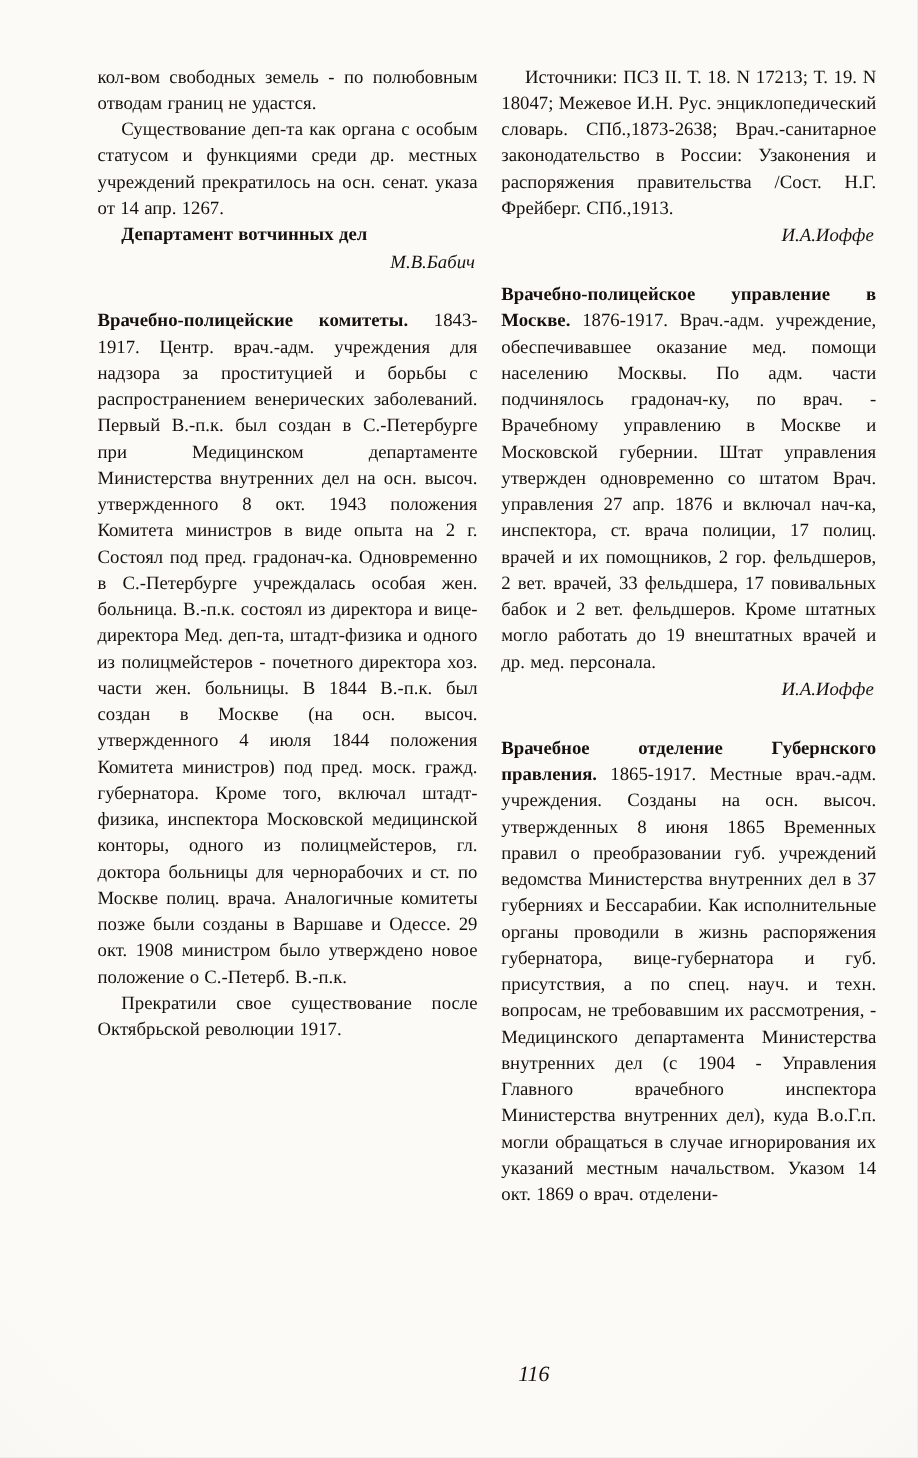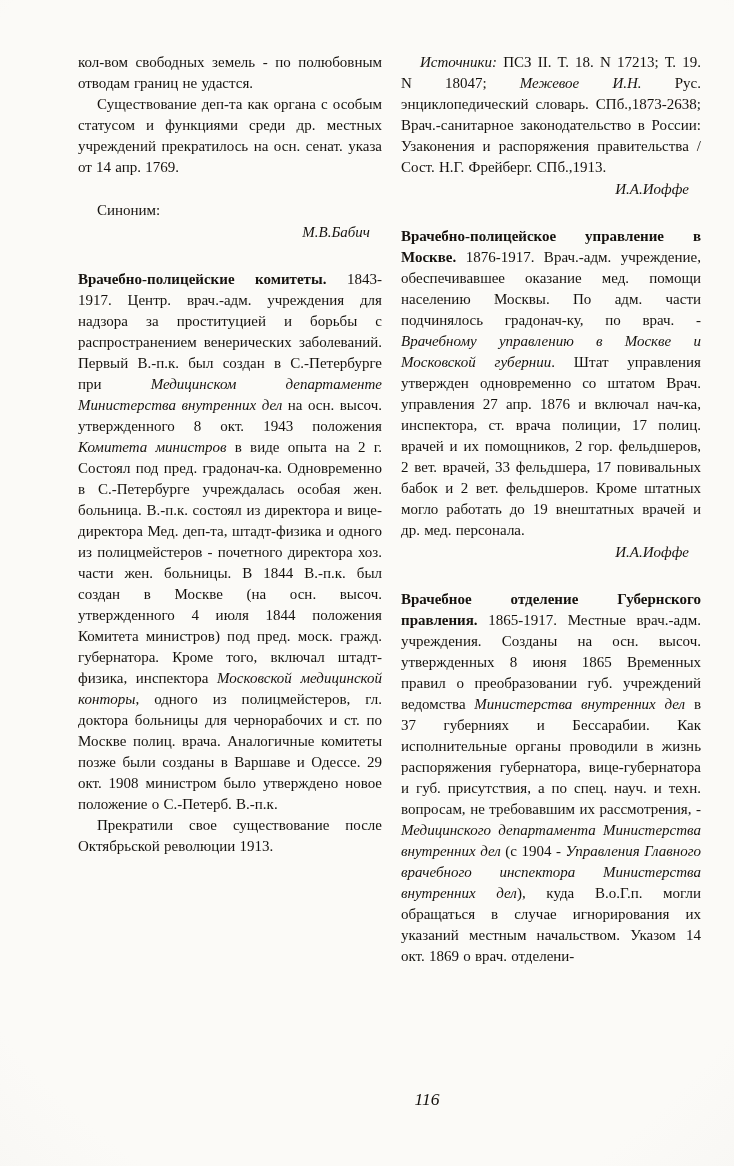--- a/index.html
+++ b/index.html
@@ -31,23 +31,23 @@
   p.para {
     margin: 0;
     font-size: 15px;
     line-height: 21px;
     text-align: justify;
     text-indent: 19px;
     word-spacing: 0.5px;
   }
   p.noindent { text-indent: 0; }
   .b { font-weight: bold; }
-  .i { font-style: italic; }
+  .i { }
   p.sig {
-    margin: 1px 12px 0 0;
+    margin: 1px 2px 0 0;
     font-size: 15px;
     line-height: 21px;
     text-align: right;
     font-style: italic;
   }
   .entry  { margin-top: 26px !important; }
   .mt-lg  { margin-top: 22px !important; }
   .mt-sm  { margin-top: 3px !important; }
   .page-number {
     position: absolute;
@@ -61,25 +61,25 @@
   }
 </style>
 </head>
 <body>
 
 <div class="page">
   <div class="columns">
 
     <div class="col col-left">
       <p class="para noindent">кол-вом свободных земель - по полюбовным отводам границ не удастся.</p>
-      <p class="para">Существование деп-та как органа с особым статусом и функциями среди др. местных учреждений прекратилось на осн. сенат. указа от 14 апр. 1769.</p>
-      <p class="para mt-lg">Синоним:</p>
+      <p class="para">Существование деп-та как органа с особым статусом и функциями среди др. местных учреждений прекратилось на осн. сенат. указа от 14 апр. 1267.</p>
+      <p class="para b">Департамент вотчинных дел</p>
       <p class="sig">М.В.Бабич</p>
       <p class="para noindent entry"><span class="b">Врачебно-полицейские комитеты.</span><span> 1843-1917. Центр. врач.-адм. учреждения для надзора за проституцией и борьбы с распространением венерических заболеваний. Первый В.-п.к. был создан в С.-Петербурге при </span><span class="i">Медицинском департаменте Министерства внутренних дел</span><span> на осн. высоч. утвержденного 8 окт. 1943 положения </span><span class="i">Комитета министров</span><span> в виде опыта на 2 г. Состоял под пред. градонач-ка. Одновременно в С.-Петербурге учреждалась особая жен. больница. В.-п.к. состоял из директора и вице-директора Мед. деп-та, штадт-физика и одного из полицмейстеров - почетного директора хоз. части жен. больницы. В 1844 В.-п.к. был создан в Москве (на осн. высоч. утвержденного 4 июля 1844 положения Комитета министров) под пред. моск. гражд. губернатора. Кроме того, включал штадт-физика, инспектора </span><span class="i">Московской медицинской конторы</span><span>, одного из полицмейстеров, гл. доктора больницы для чернорабочих и ст. по Москве полиц. врача. Аналогичные комитеты позже были созданы в Варшаве и Одессе. 29 окт. 1908 министром было утверждено новое положение о С.-Петерб. В.-п.к.</span></p>
-      <p class="para">Прекратили свое существование после Октябрьской революции 1913.</p>
+      <p class="para">Прекратили свое существование после Октябрьской революции 1917.</p>
     </div>
 
     <div class="col col-right">
       <p class="para"><span class="i">Источники:</span><span> ПСЗ II. Т. 18. N 17213; Т. 19. N 18047; </span><span class="i">Межевое И.Н.</span><span> Рус. энциклопедический словарь. СПб.,1873-2638; Врач.-санитарное законодательство в России: Узаконения и распоряжения правительства /Сост. Н.Г. Фрейберг. СПб.,1913.</span></p>
       <p class="sig">И.А.Иоффе</p>
       <p class="para noindent entry"><span class="b">Врачебно-полицейское управление в Москве.</span><span> 1876-1917. Врач.-адм. учреждение, обеспечивавшее оказание мед. помощи населению Москвы. По адм. части подчинялось градонач-ку, по врач. - </span><span class="i">Врачебному управлению в Москве и Московской губернии</span><span>. Штат управления утвержден одновременно со штатом Врач. управления 27 апр. 1876 и включал нач-ка, инспектора, ст. врача полиции, 17 полиц. врачей и их помощников, 2 гор. фельдшеров, 2 вет. врачей, 33 фельдшера, 17 повивальных бабок и 2 вет. фельдшеров. Кроме штатных могло работать до 19 внештатных врачей и др. мед. персонала.</span></p>
       <p class="sig">И.А.Иоффе</p>
       <p class="para noindent entry"><span class="b">Врачебное отделение Губернского правления.</span><span> 1865-1917. Местные врач.-адм. учреждения. Созданы на осн. высоч. утвержденных 8 июня 1865 Временных правил о преобразовании губ. учреждений ведомства </span><span class="i">Министерства внутренних дел</span><span> в 37 губерниях и Бессарабии. Как исполнительные органы проводили в жизнь распоряжения губернатора, вице-губернатора и губ. присутствия, а по спец. науч. и техн. вопросам, не требовавшим их рассмотрения, - </span><span class="i">Медицинского департамента Министерства внутренних дел</span><span> (с 1904 - </span><span class="i">Управления Главного врачебного инспектора Министерства внутренних дел</span><span>), куда В.о.Г.п. могли обращаться в случае игнорирования их указаний местным начальством. Указом 14 окт. 1869 о врач. отделени-</span></p>
     </div>
 

